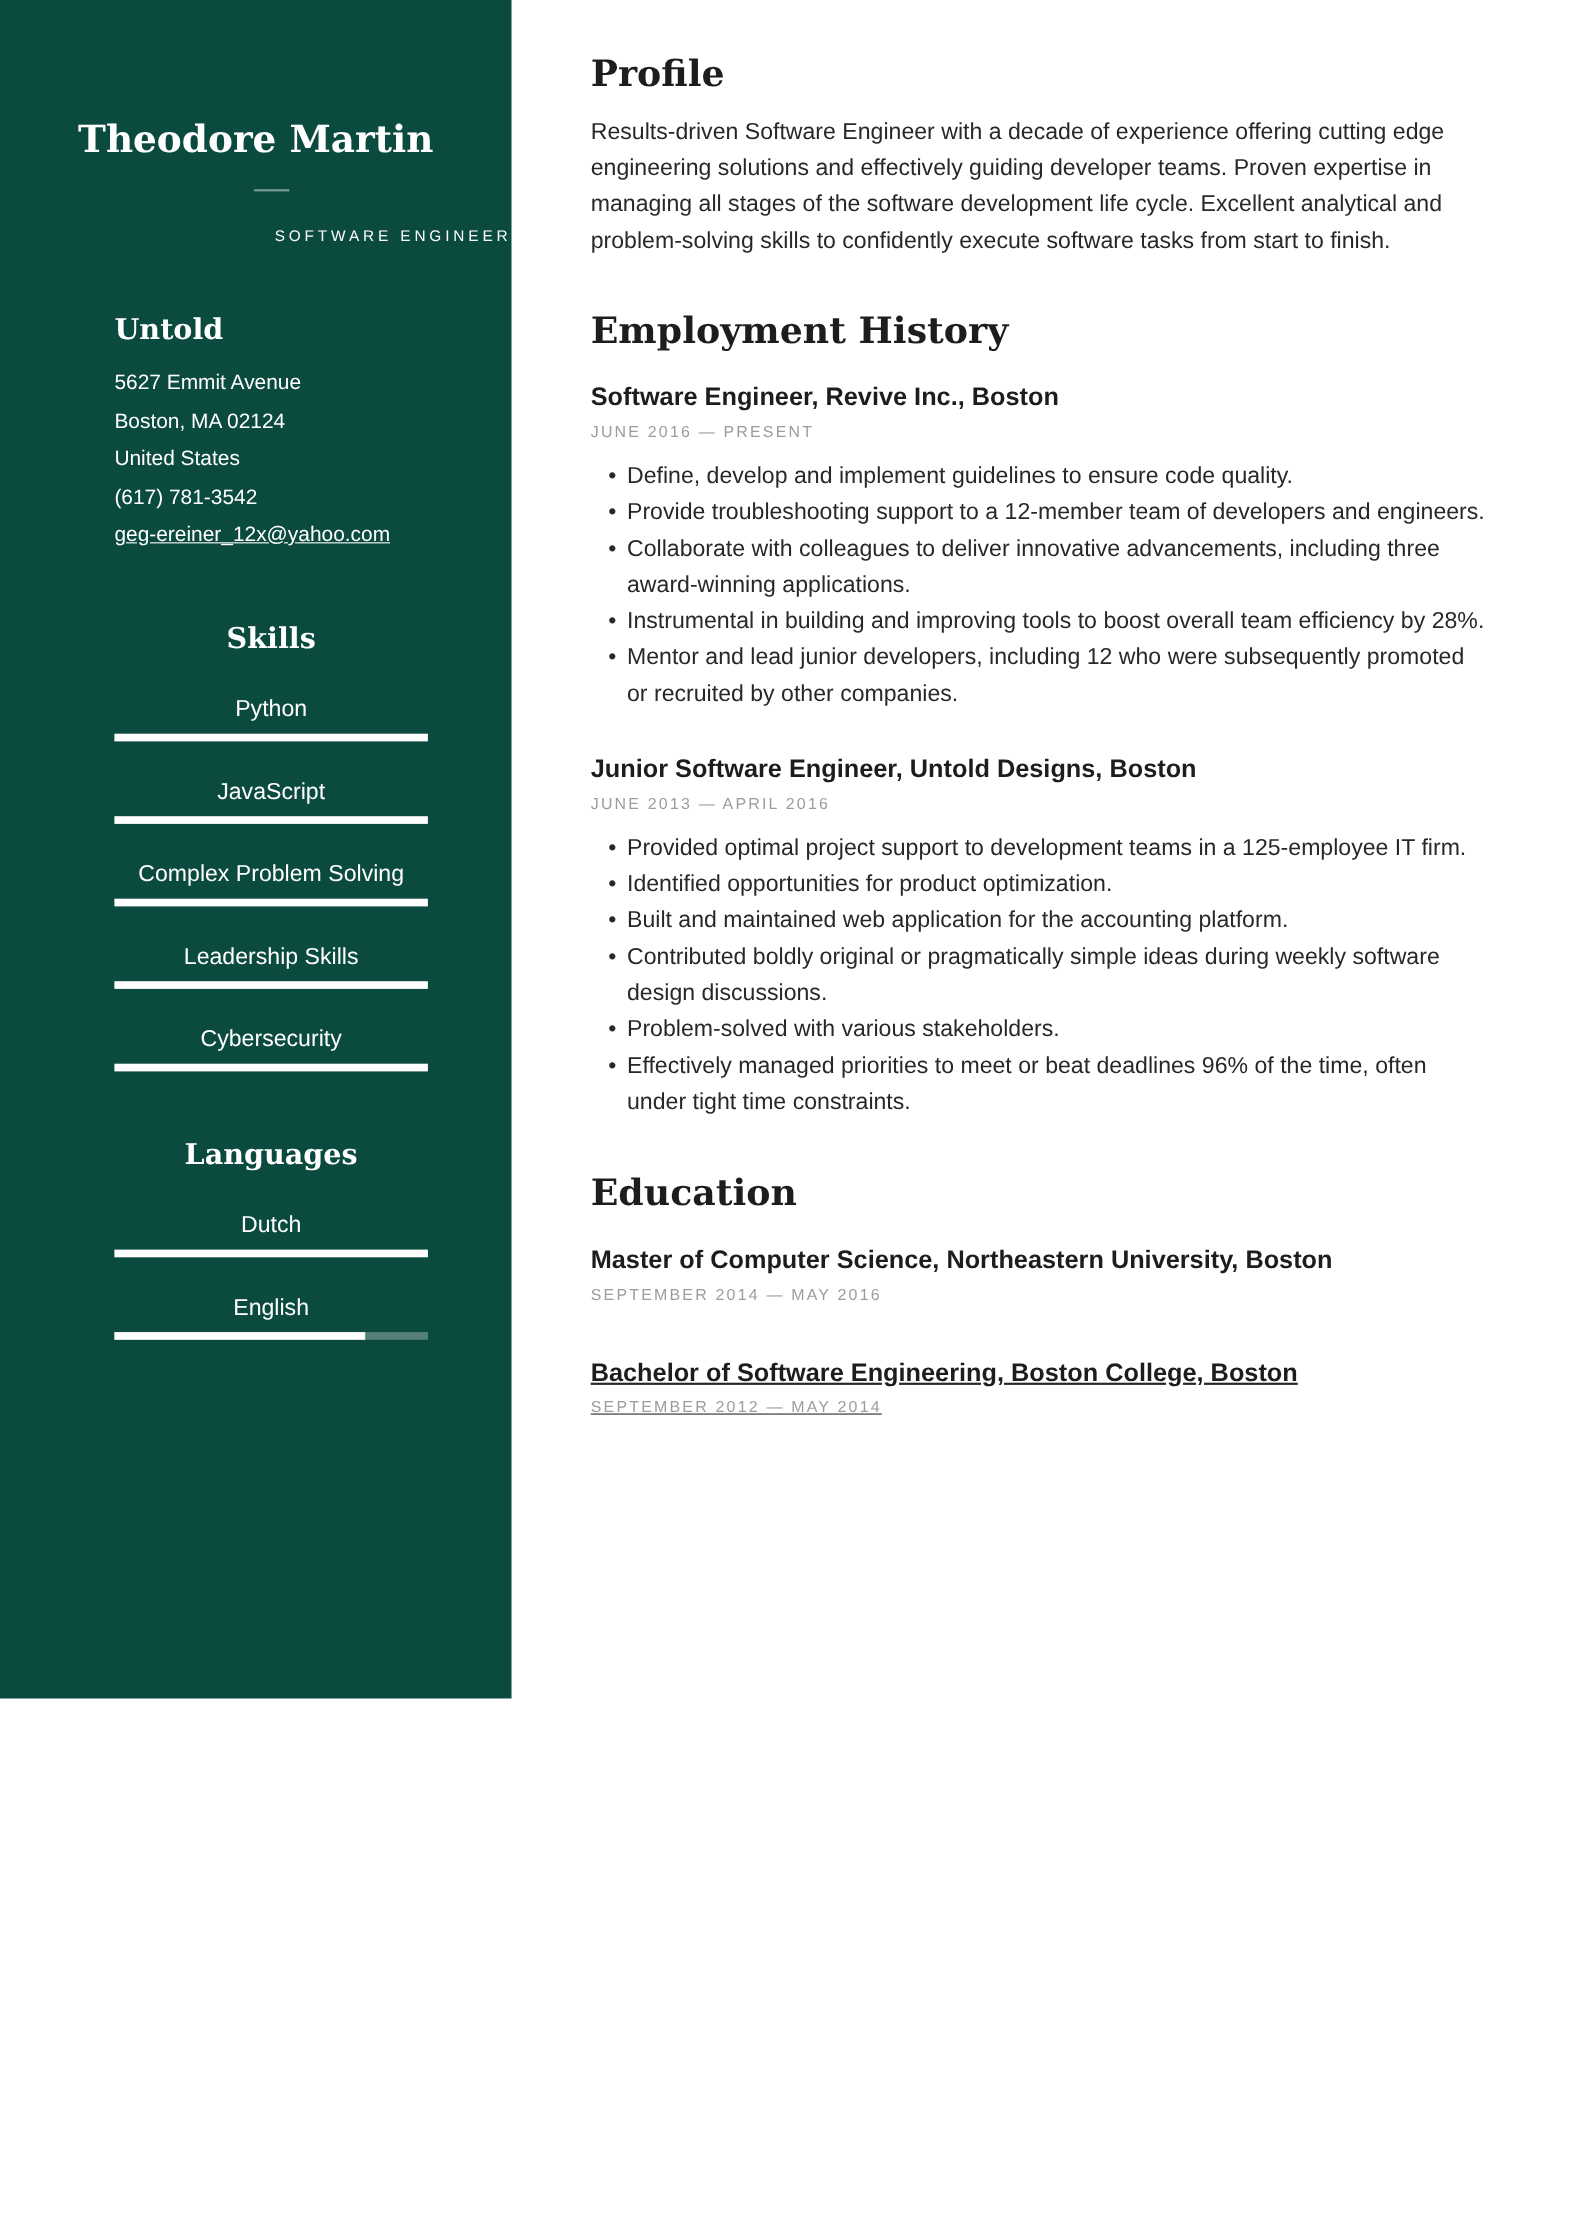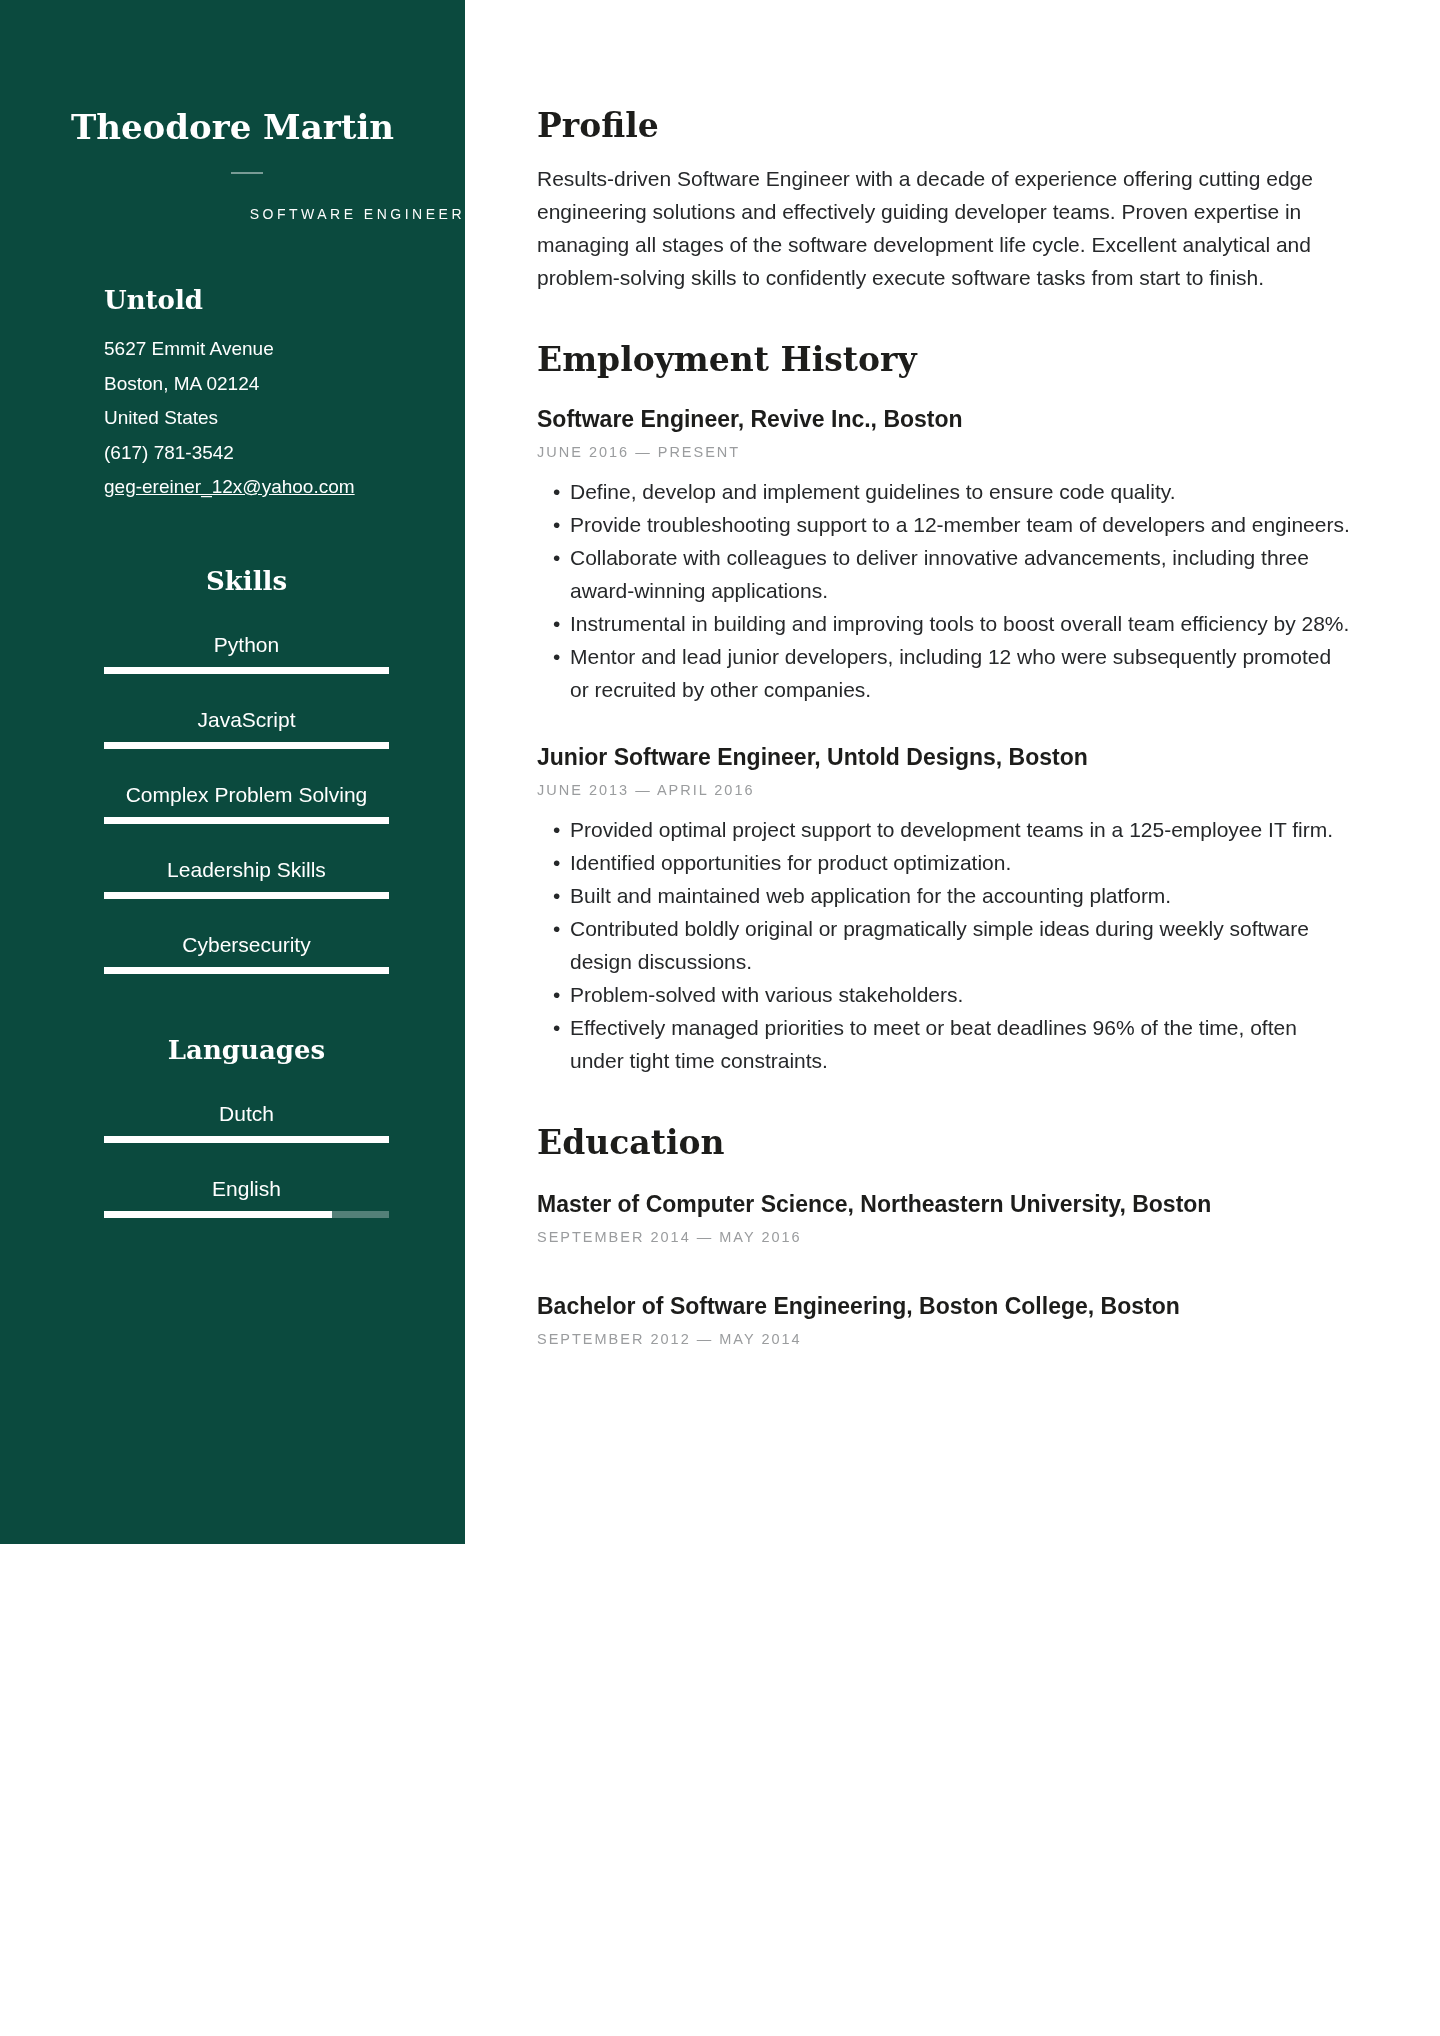--- a/index.html
+++ b/index.html
@@ -34,39 +34,39 @@
 
   .detail-lines { margin-top:14px; font-size:19px; line-height:34.5px; font-weight:400; }
   .email-link { color:#ffffff; text-decoration:underline; cursor:pointer; }
 
   .meter-item { margin-top:16px; margin-bottom:23px; }
   .meter-label { font-size:21px; line-height:26px;margin-top:33px; }
   .meter-track { margin-top:9px; height:7px; width:285px; background:rgba(255,255,255,0.30); }
   .meter-fill { height:100%; background:#ffffff; }
 
   
-  .main { flex:1 1 auto; padding:104px 88px 0 72px; color:#26282a; }
+  .main { flex:1 1 auto; padding:45px 88px 0 72px; color:#26282a; }
   .main-heading {
     font-family:"DejaVu Serif","Liberation Serif",serif;
     font-weight:700; font-size:33px; line-height:44px; color:#1d1d1b;
   }
   .profile-text { margin-top:14px; font-size:21px; line-height:33px; color:#26282a; }
 
   .main-section { margin-top:44px; }
   .job { margin-top:22px; }
   .job + .job { margin-top:36px; }
   .job-title, .edu-title { font-size:23px; line-height:31px; font-weight:700; color:#1d1d1b; }
   .dates { margin-top:7px; font-size:14.5px; line-height:20px; letter-spacing:2px; color:#9a9c9e; }
 
   .bullets { margin-top:13px; list-style:none; font-size:21px; line-height:33px; color:#26282a; }
   .bullets li { position:relative; padding-left:33px; }
   .bullets li::before { content:"\2022"; position:absolute; left:16px; color:#26282a; }
 
   .edu-item { margin-top:24px; }
-  .edu-item + .edu-item { margin-top:44px; }
+  .edu-item + .edu-item { margin-top:44px;text-decoration:underline; }
 </style>
 </head>
 <body>
 
 <div class="page">
 
   <aside class="sidebar">
 
     <h1 class="name full-bleed">Theodore Martin</h1>
     <div class="name-divider full-bleed" style="margin-left:auto;margin-right:auto;"></div>

